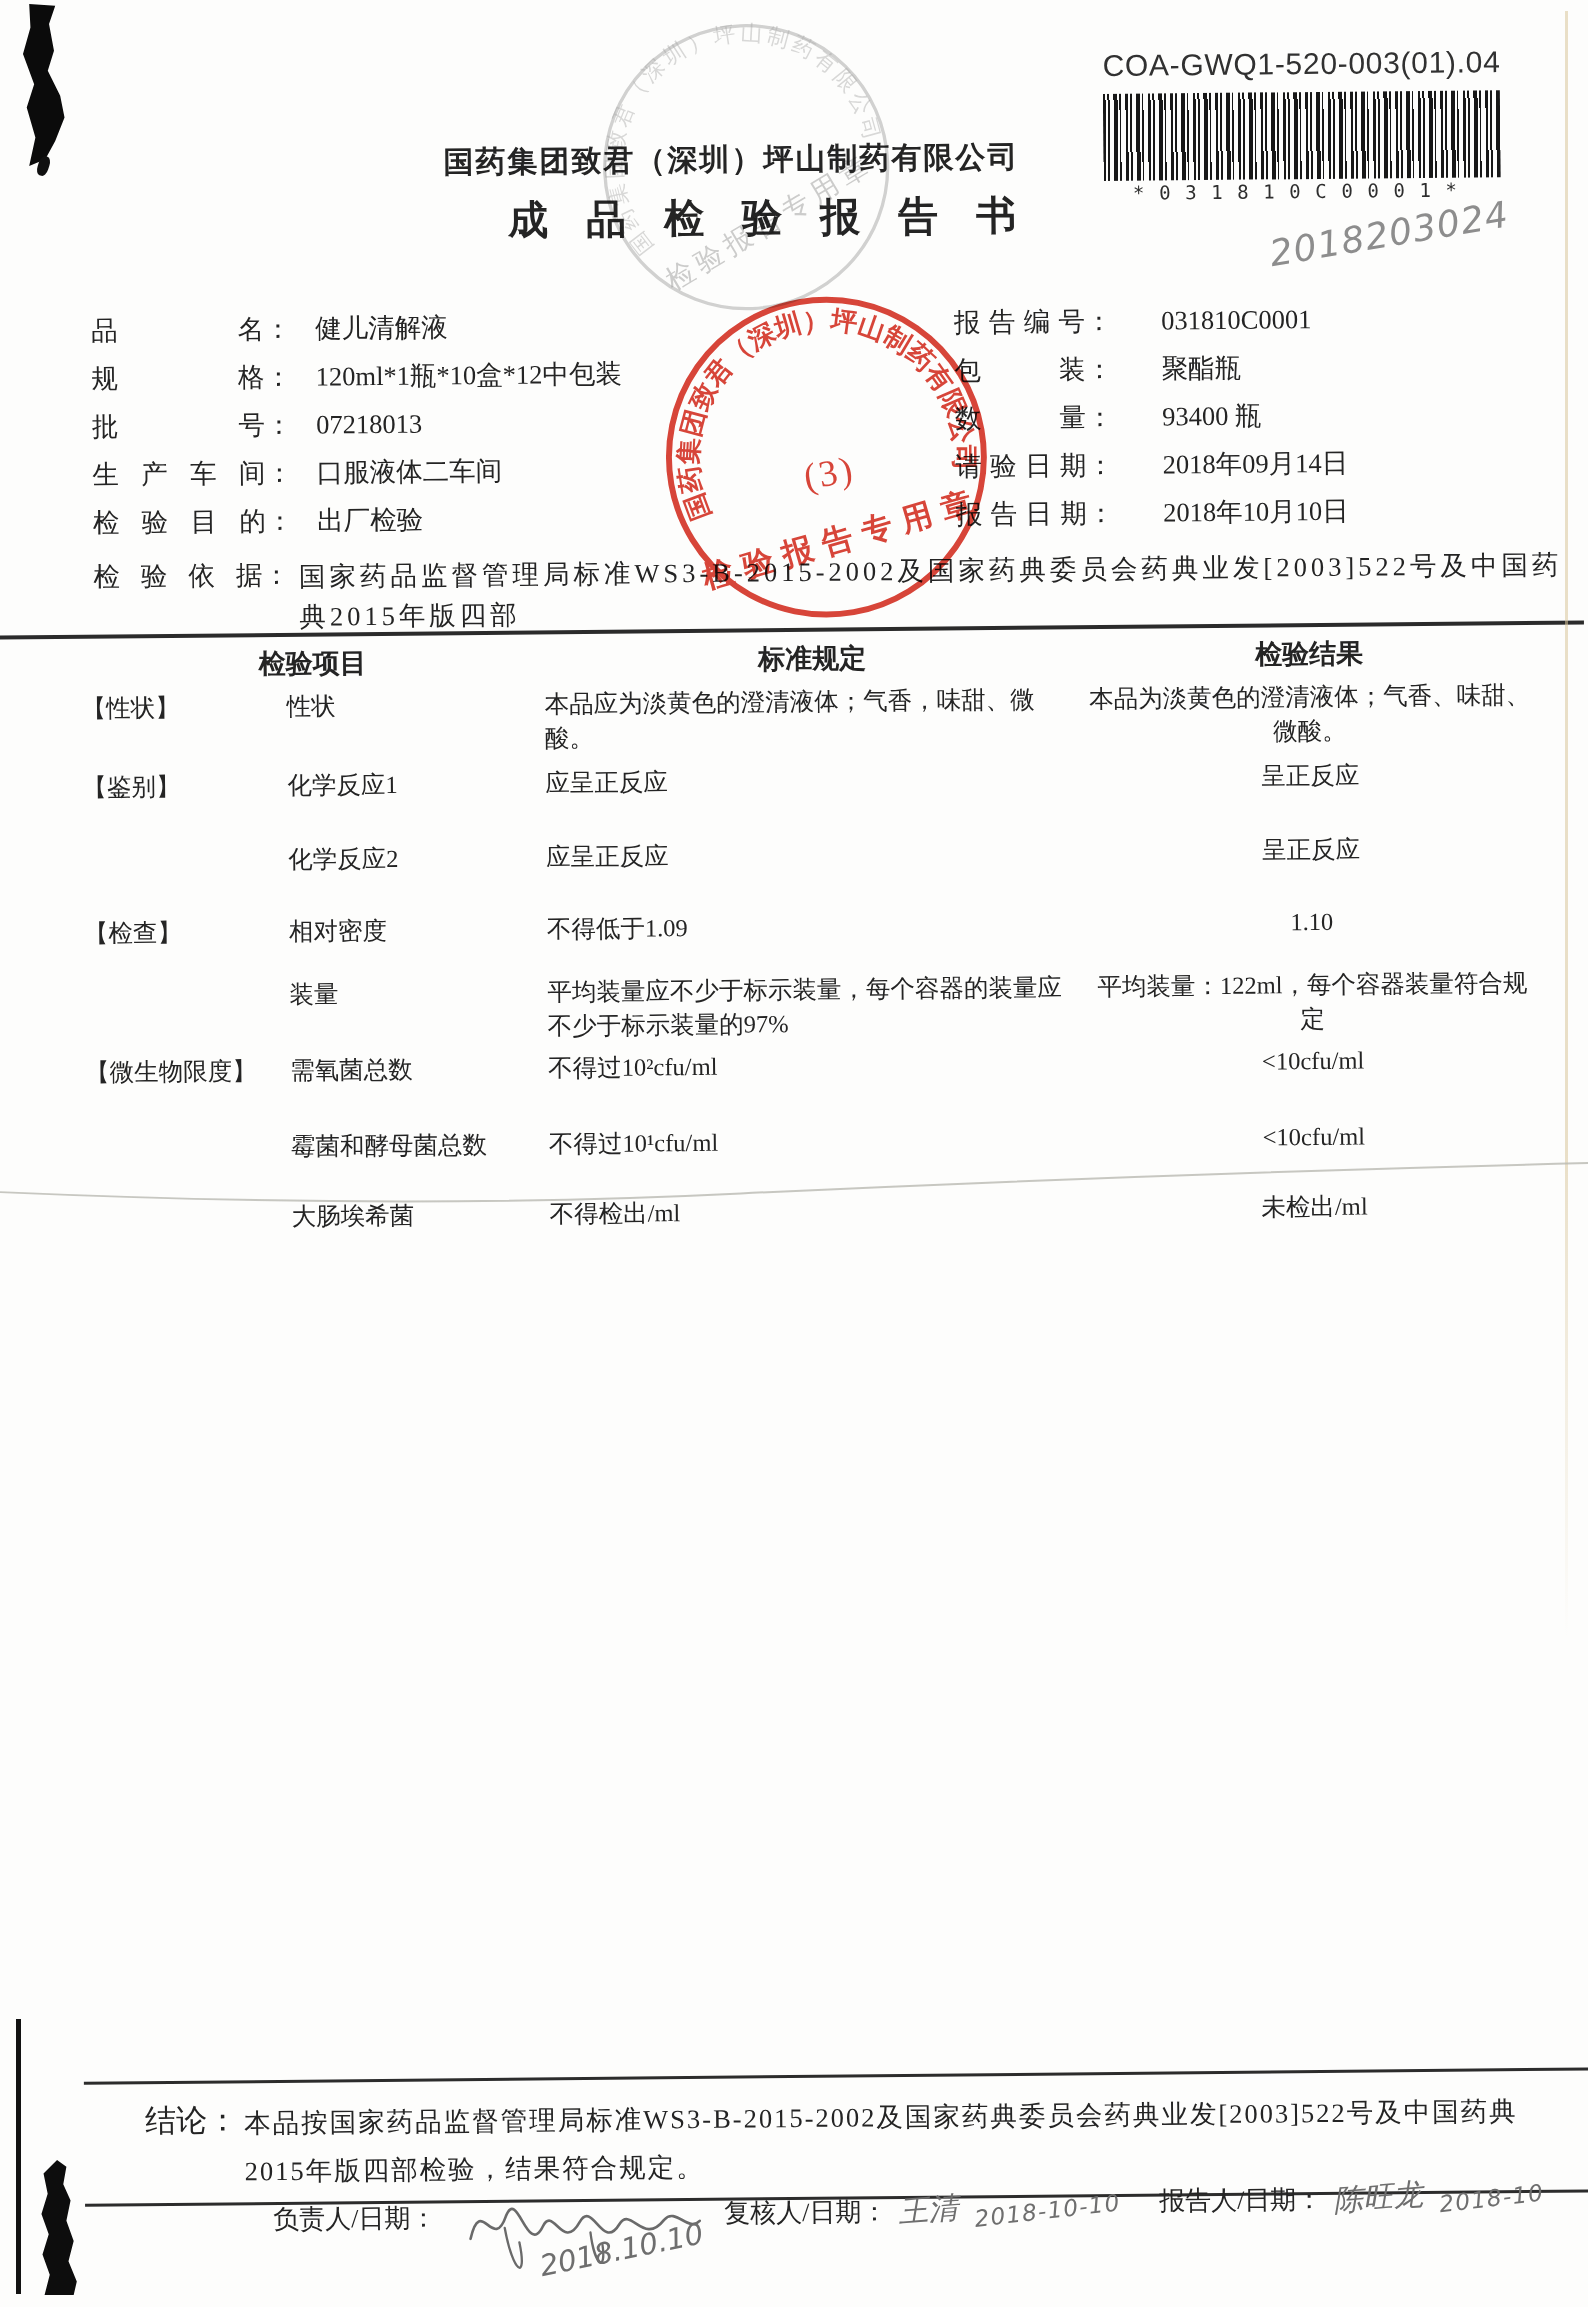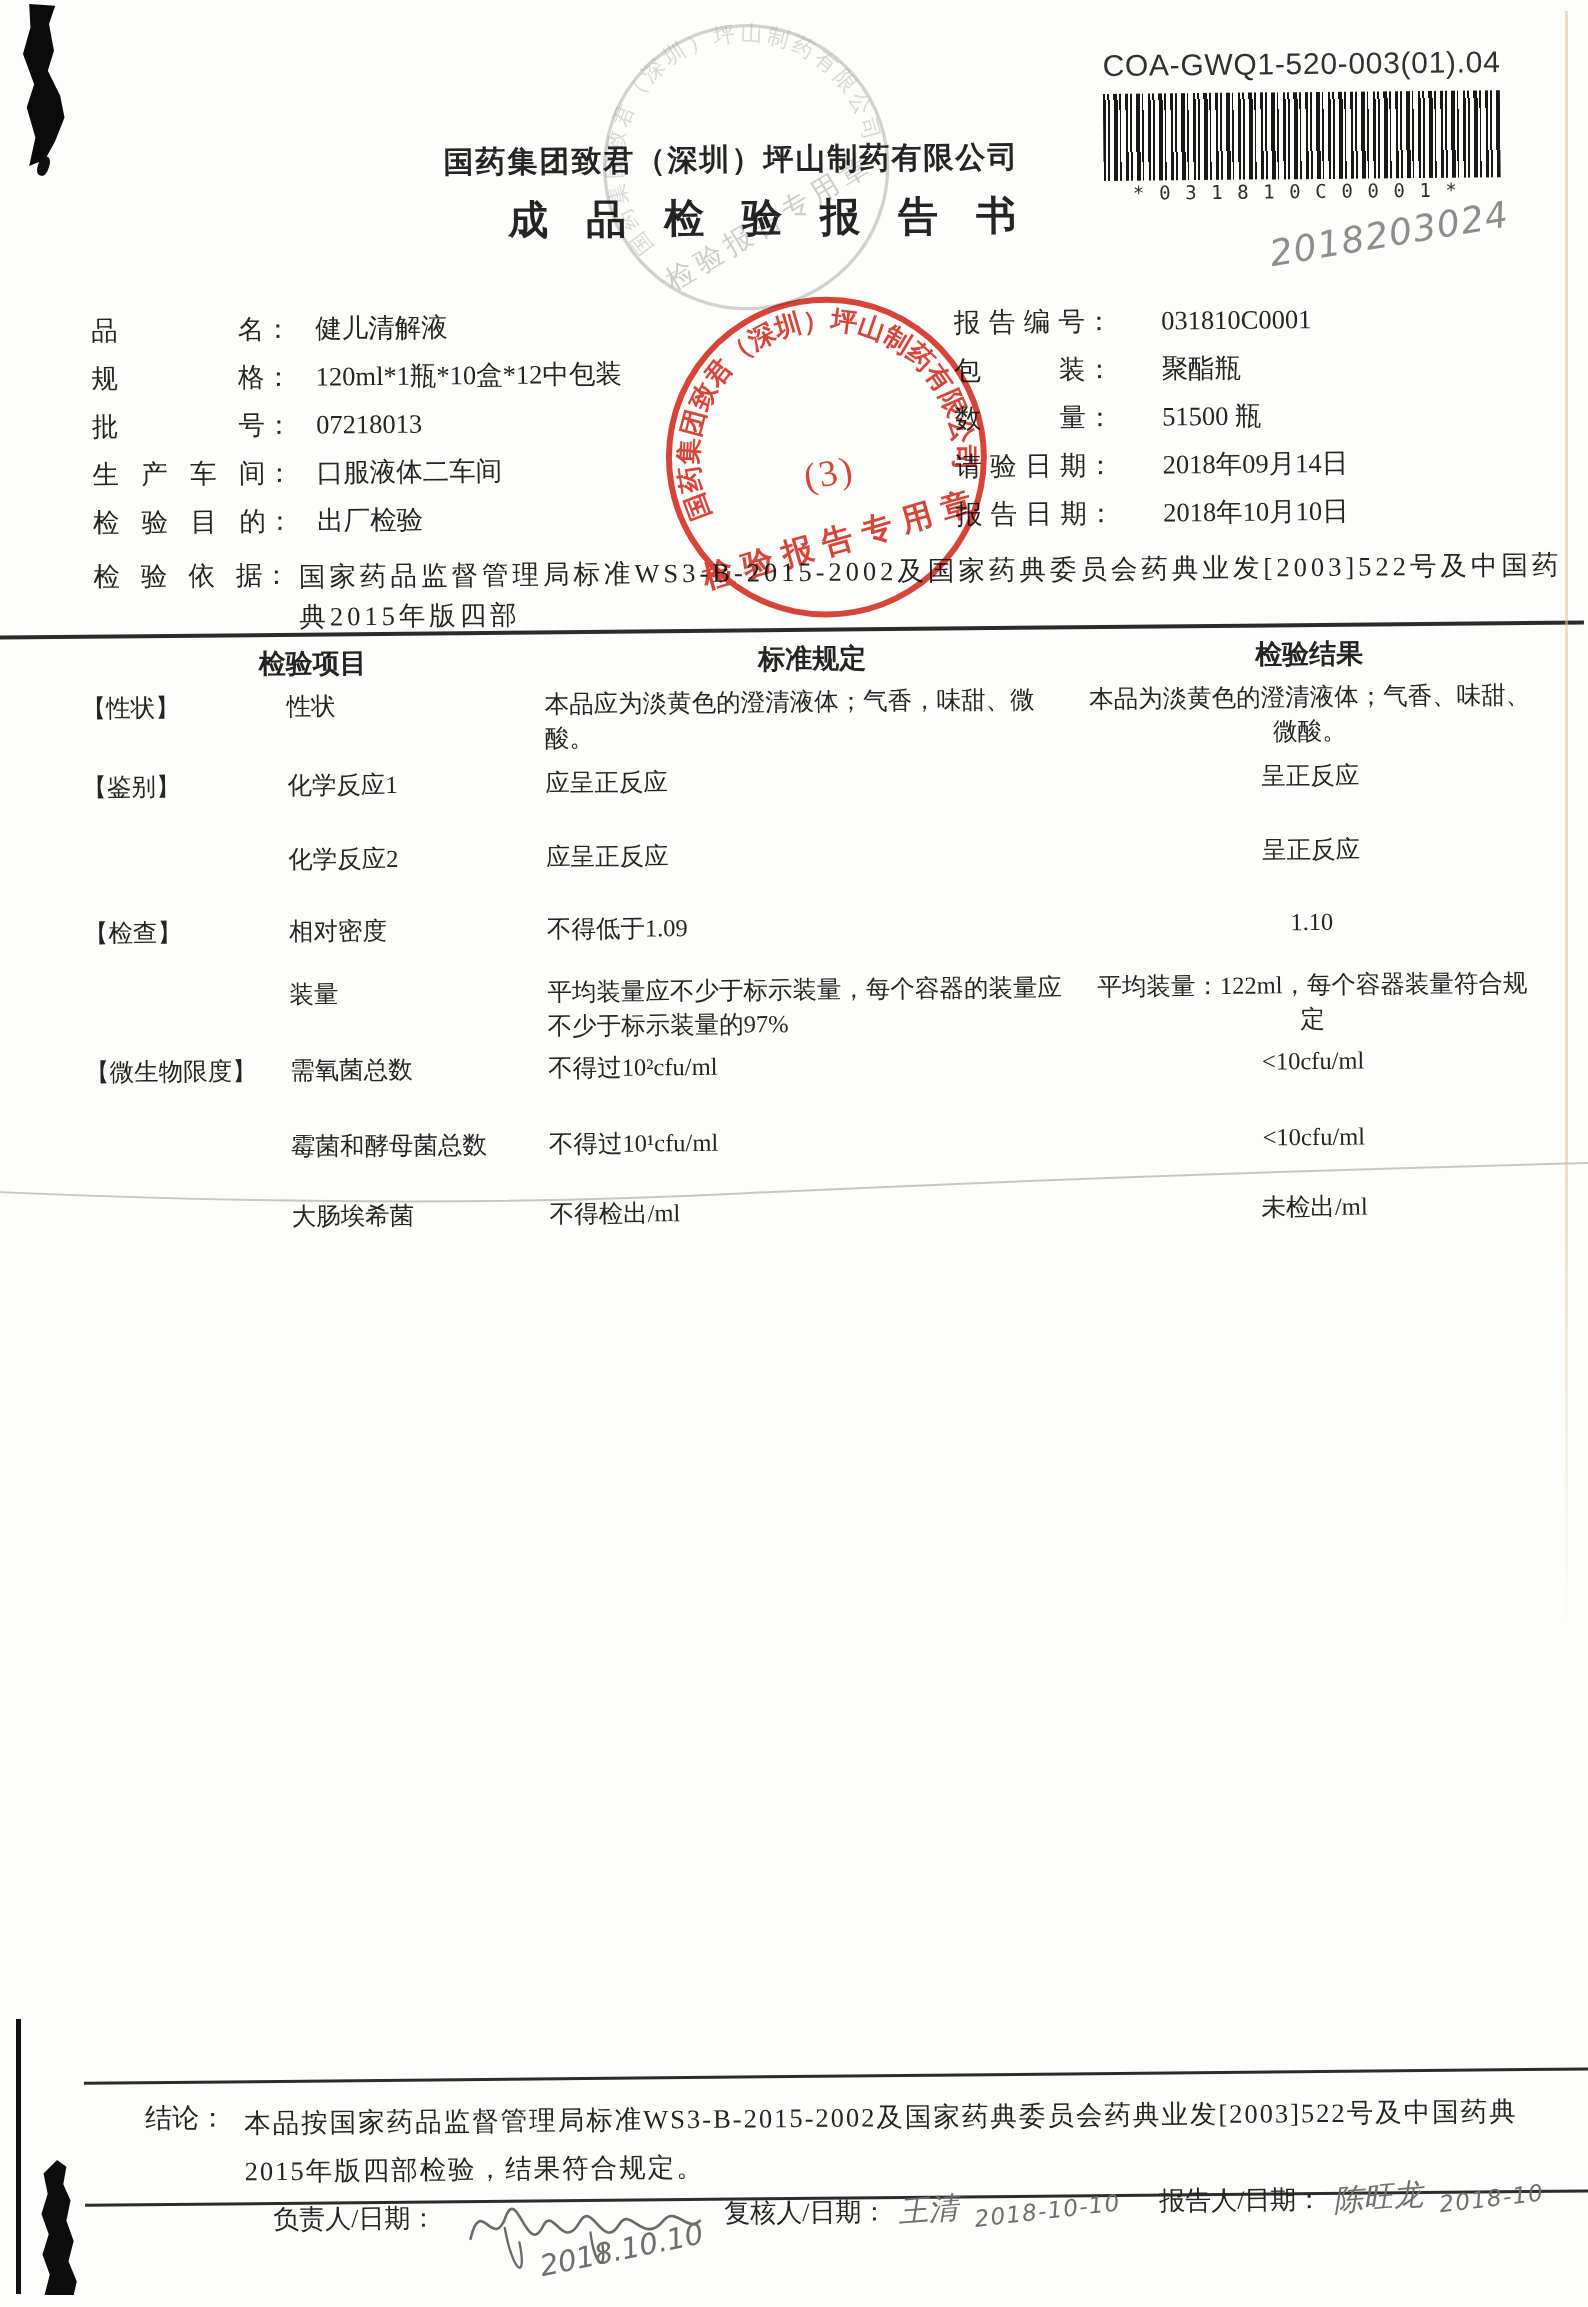--- a/index.html
+++ b/index.html
@@ -54,21 +54,21 @@
   .trow:nth-of-type(5){margin-top:38px;}
   .trow:nth-of-type(6){margin-top:29px;}
   .trow:nth-of-type(7){margin-top:8px;}
   .trow:nth-of-type(8){margin-top:42px;}
   .trow:nth-of-type(9){margin-top:36px;}
 
   
   .conclusion{position:absolute;left:75px;top:2075px;width:1514px;
     border-top:3.3px solid #2c2c2c;border-bottom:3.3px solid #2c2c2c;
     padding:16px 0 6.6px 61px;display:flex;}
-  .conclusion .clabel{font-size:27px;width:99px;flex:none;font-family:Liberation Serif, serif;}
+  .conclusion .clabel{font-size:31px;width:99px;flex:none;font-family:Liberation Serif, serif;}
   .conclusion .ctext{font-size:26.5px;line-height:48px;width:1316px;letter-spacing:2px;}
 
   
   .sig{position:absolute;font-size:26px;white-space:nowrap;}
   .hand{color:#6e6e6e;font-style:italic;font-family:"DejaVu Sans",sans-serif;}
   .hand-name{font-size:30px;display:inline-block;transform:rotate(-4deg);margin-left:4px;}
   .hand-date{font-size:23px;display:inline-block;transform:rotate(-6deg);margin-left:9.3px;letter-spacing:1.3px;}
   .sig-scribble{position:absolute;left:185px;top:-18.5px;}
   .sig1-date{position:absolute;left:265px;top:34px;font-size:29px;transform:rotate(-11deg);}
 
@@ -111,21 +111,21 @@
       <div class="irow">
         <span><span class="jlabel">品名</span><span class="colon">：</span><span class="lval">健儿清解液</span></span>
         <span class="rpair"><span class="jlabel">报告编号</span><span class="colon">：</span><span class="rval">031810C0001</span></span>
       </div>
       <div class="irow">
         <span><span class="jlabel">规格</span><span class="colon">：</span><span class="lval">120ml*1瓶*10盒*12中包装</span></span>
         <span class="rpair"><span class="jlabel">包装</span><span class="colon">：</span><span class="rval">聚酯瓶</span></span>
       </div>
       <div class="irow">
         <span><span class="jlabel">批号</span><span class="colon">：</span><span class="lval">07218013</span></span>
-        <span class="rpair"><span class="jlabel">数量</span><span class="colon">：</span><span class="rval">51500 瓶</span></span>
+        <span class="rpair"><span class="jlabel">数量</span><span class="colon">：</span><span class="rval">93400 瓶</span></span>
       </div>
       <div class="irow">
         <span><span class="jlabel">生产车间</span><span class="colon">：</span><span class="lval">口服液体二车间</span></span>
         <span class="rpair"><span class="jlabel">请验日期</span><span class="colon">：</span><span class="rval">2018年09月14日</span></span>
       </div>
       <div class="irow">
         <span><span class="jlabel">检验目的</span><span class="colon">：</span><span class="lval">出厂检验</span></span>
         <span class="rpair"><span class="jlabel">报告日期</span><span class="colon">：</span><span class="rval">2018年10月10日</span></span>
       </div>
     </div>

